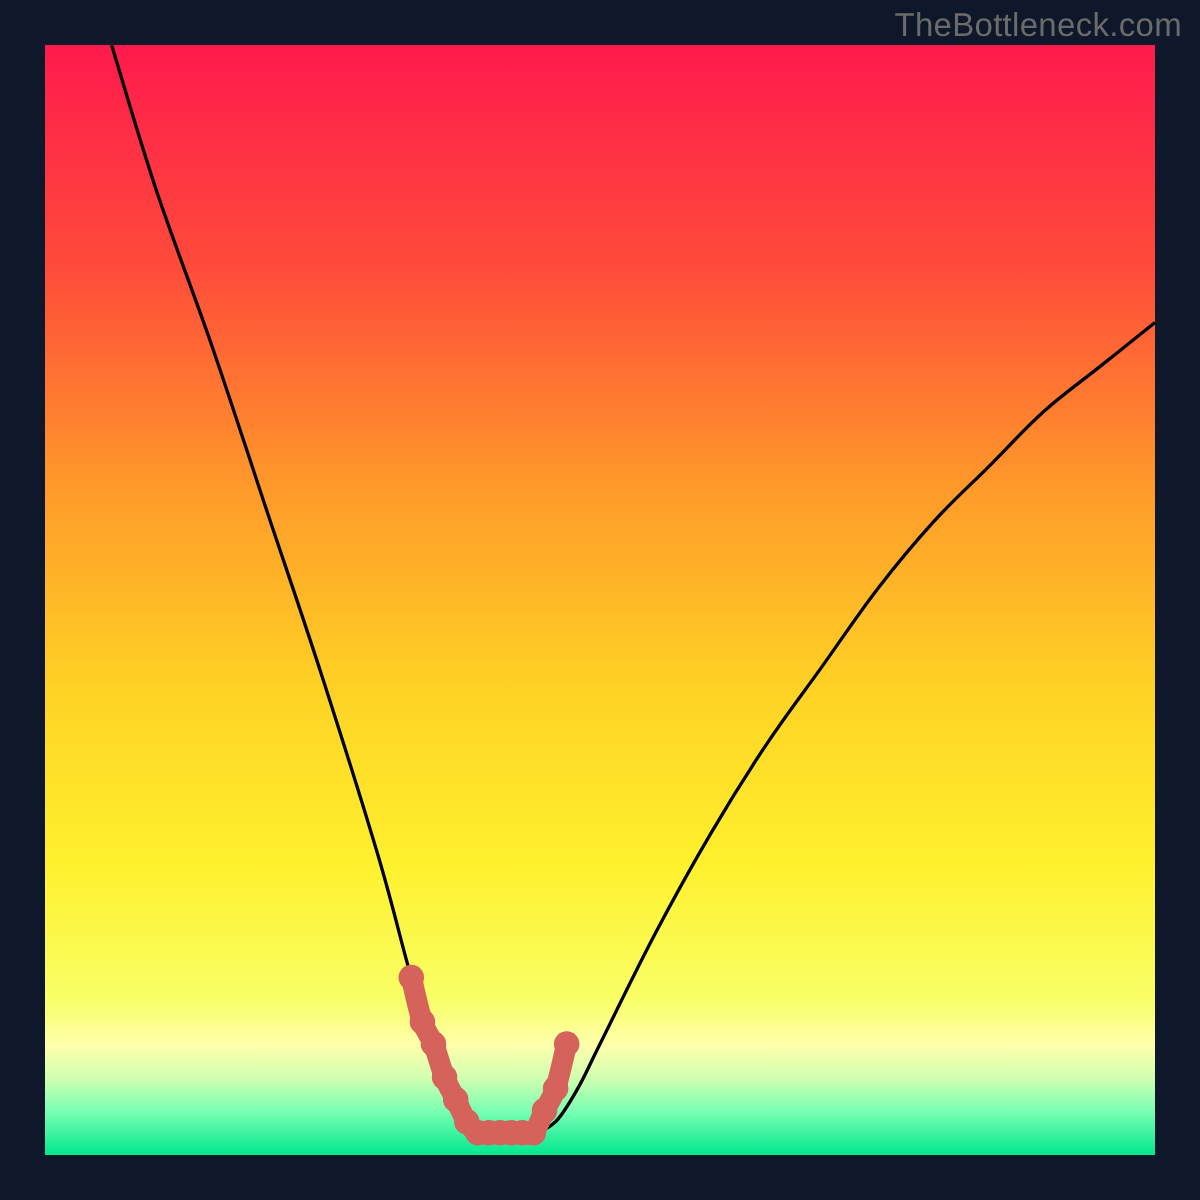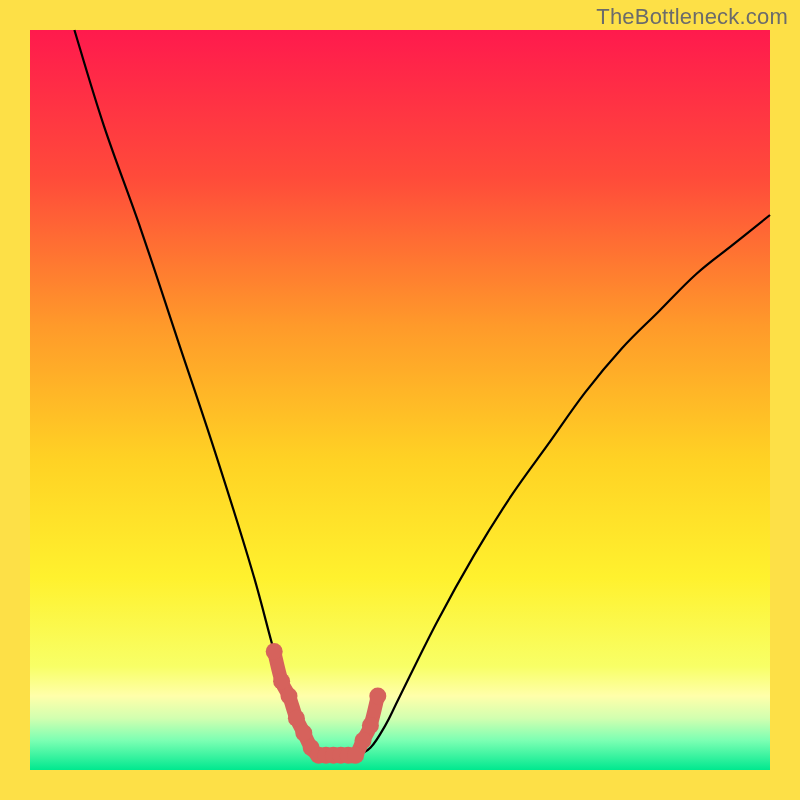--- a/index.html
+++ b/index.html
@@ -8,21 +8,21 @@
     width: 800px;
     height: 800px;
     background: #000;
     overflow: hidden;
     font-family: Arial, Helvetica, sans-serif;
   }
   .frame {
     position: absolute;
     top: 0; left: 0;
     width: 800px; height: 800px;
-    background: #fde047;
+    background: #0f172a;
   }
   .watermark {
     position: absolute;
     top: 4px;
     right: 12px;
     color: #6b6b6b;
     font-size: 22px;
     letter-spacing: 0.2px;
     z-index: 10;
   }

